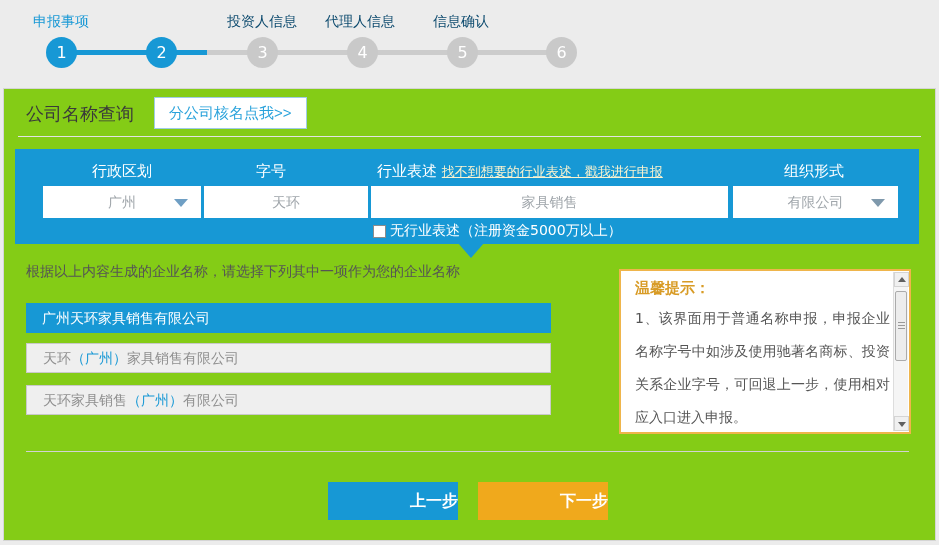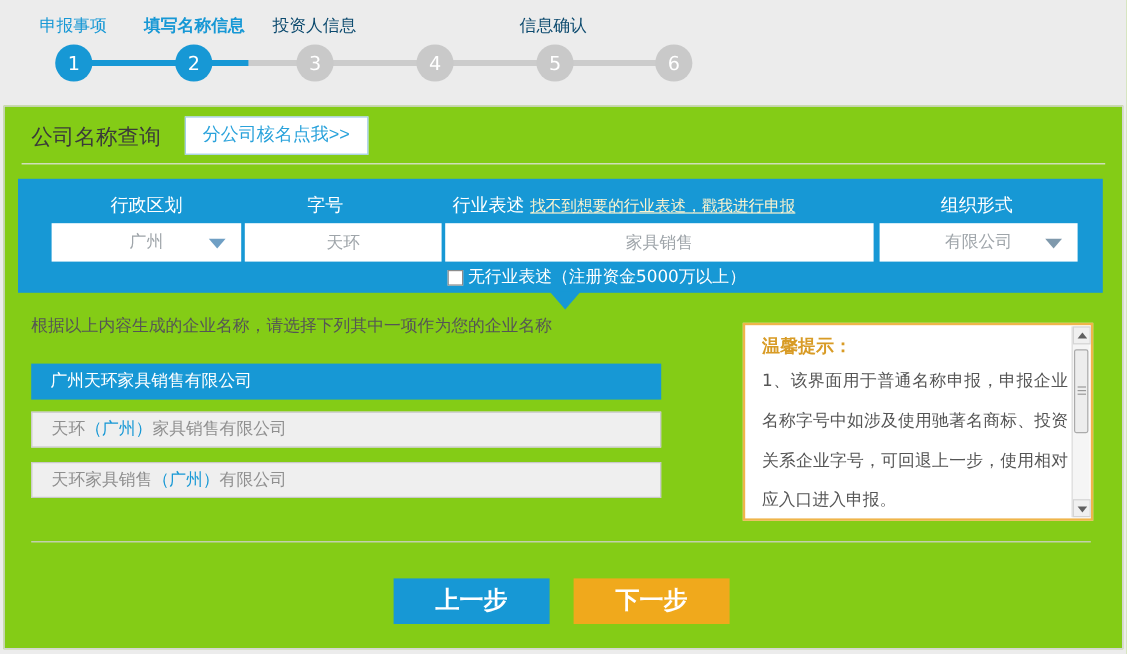--- a/index.html
+++ b/index.html
@@ -72,32 +72,32 @@
   .sbtn.up .tri { top:4px; border-bottom:5px solid #606060; }
   .sbtn.down .tri { top:5px; border-top:5px solid #606060; }
   .sthumb { position:absolute; left:1px; top:19px; width:12px; height:70px; background:#EDEDED;
             border:1px solid #ABABAB; border-radius:2px; cursor:grab; }
   .sthumb .grip { position:absolute; left:2px; top:30px; width:7px; height:1px;
                   background:#9a9a9a; box-shadow:0 3px 0 #9a9a9a, 0 6px 0 #9a9a9a; }
 
   
   .foot-divider { position:absolute; left:22px; width:883px; top:362px; height:1px; background:#D2D2D2; }
   .btn { position:absolute; top:393px; width:130px; height:38px; border:0; color:#fff;
-         font-size:20px; font-weight:bold; text-align:center; line-height:38px; cursor:pointer;
+         font-size:16px; font-weight:bold; text-align:right; line-height:38px; cursor:pointer;
          font-family:Liberation Sans, sans-serif; }
   .btn-prev { left:324px; background:#1798D5; }
   .btn-next { left:474px; background:#F0A91C; }
 </style>
 </head>
 <body>
 
 <div class="stepper">
   <span class="step-label done" style="left:-9px;">申报事项</span>
-  <span class="step-label active" style="left:92px;">填写名称信息</span>
   <span class="step-label" style="left:192px;">投资人信息</span>
+  <span class="step-label" style="left:290px;">代理人信息</span>
   <span class="step-label" style="left:391px;">信息确认</span>
 
   <div class="track" style="left:61px; width:500px;"></div>
   <div class="track blue" style="left:61px; width:146px;"></div>
 
   <div class="step-circle on" style="left:46px;">1</div>
   <div class="step-circle on" style="left:146px;">2</div>
   <div class="step-circle" style="left:247px;">3</div>
   <div class="step-circle" style="left:347px;">4</div>
   <div class="step-circle" style="left:447px;">5</div>

